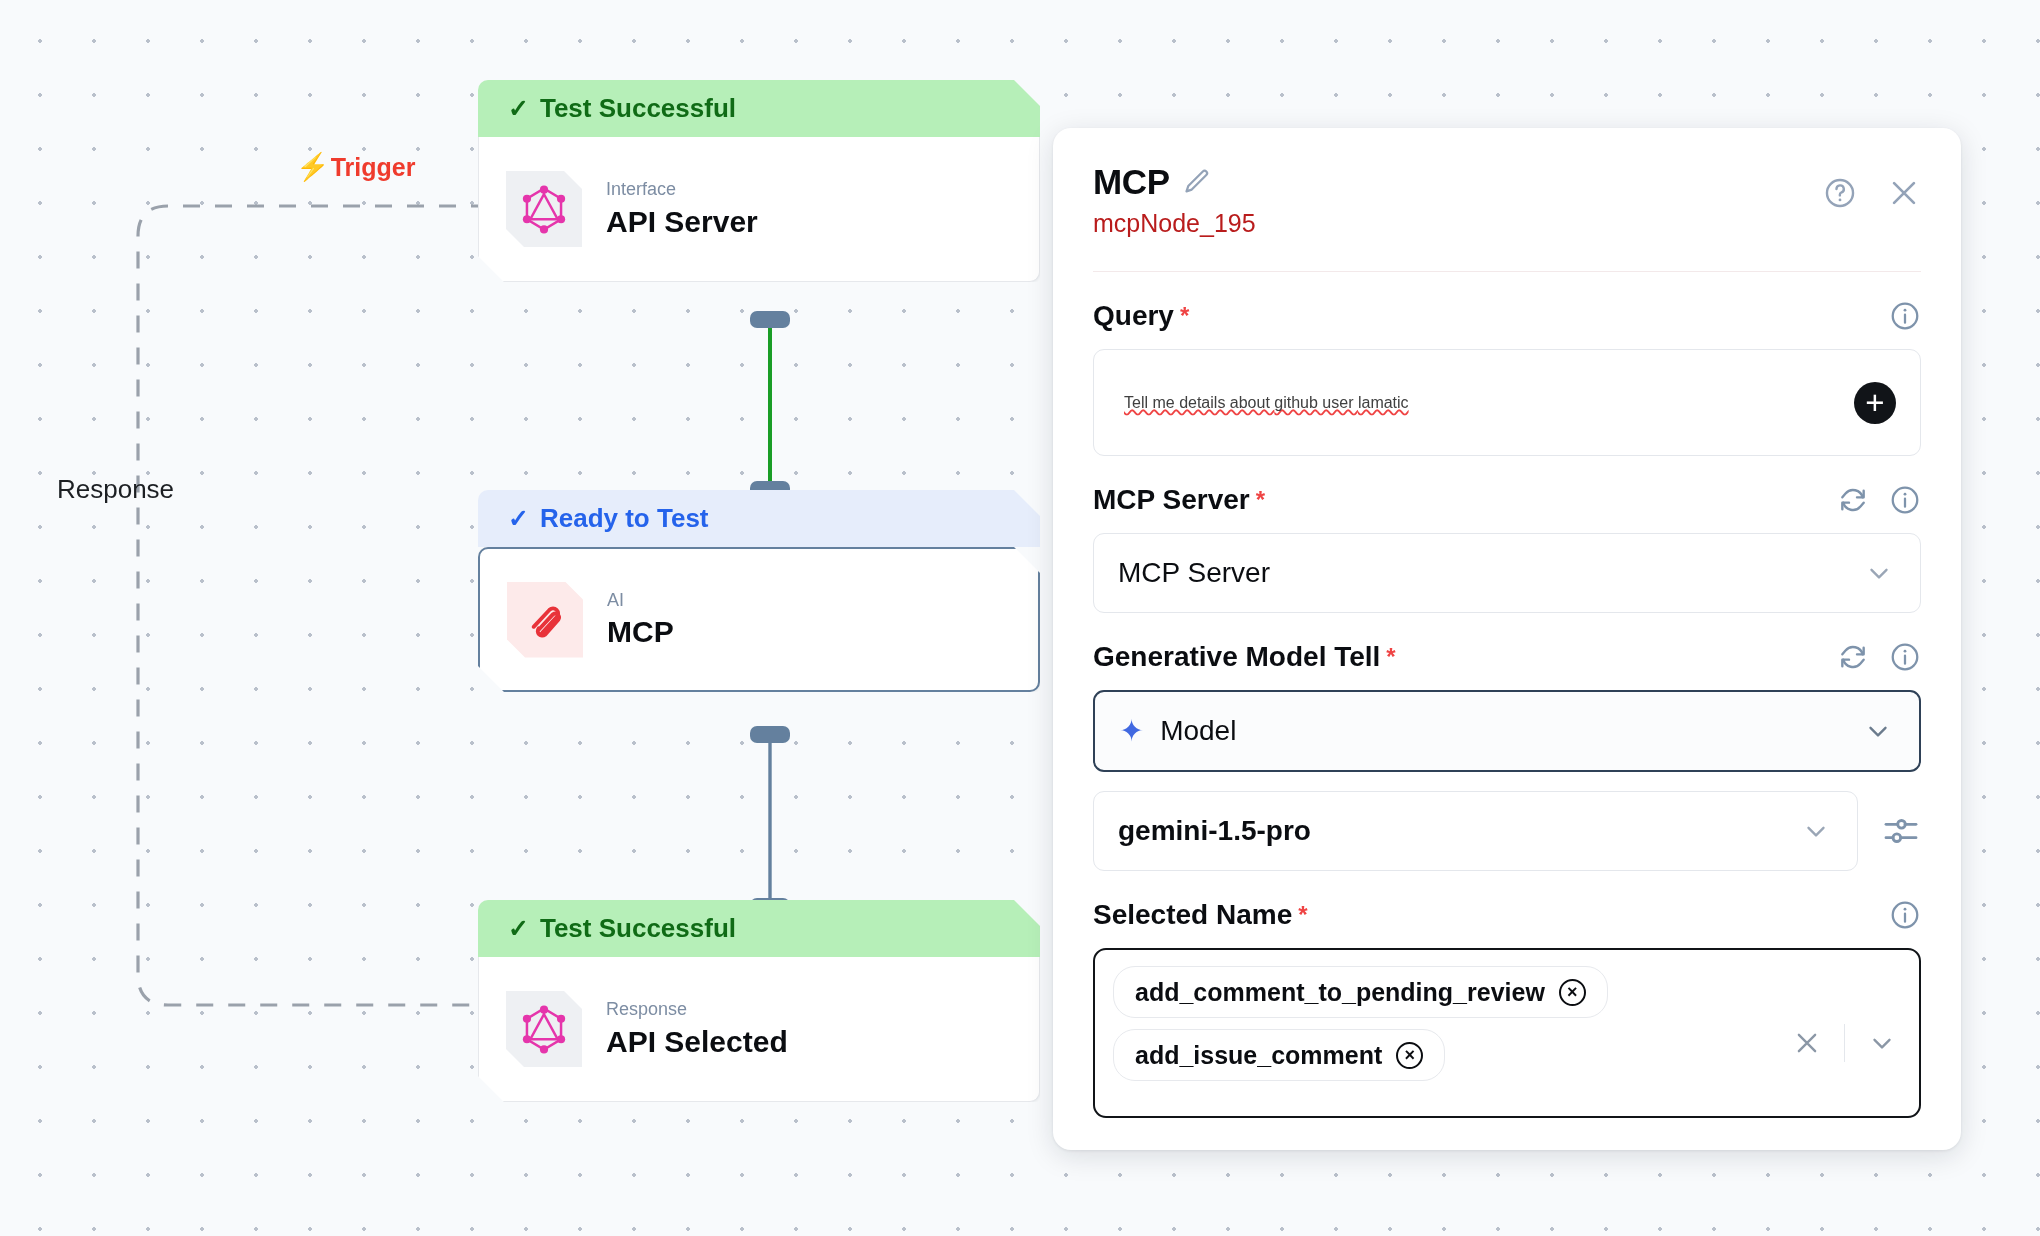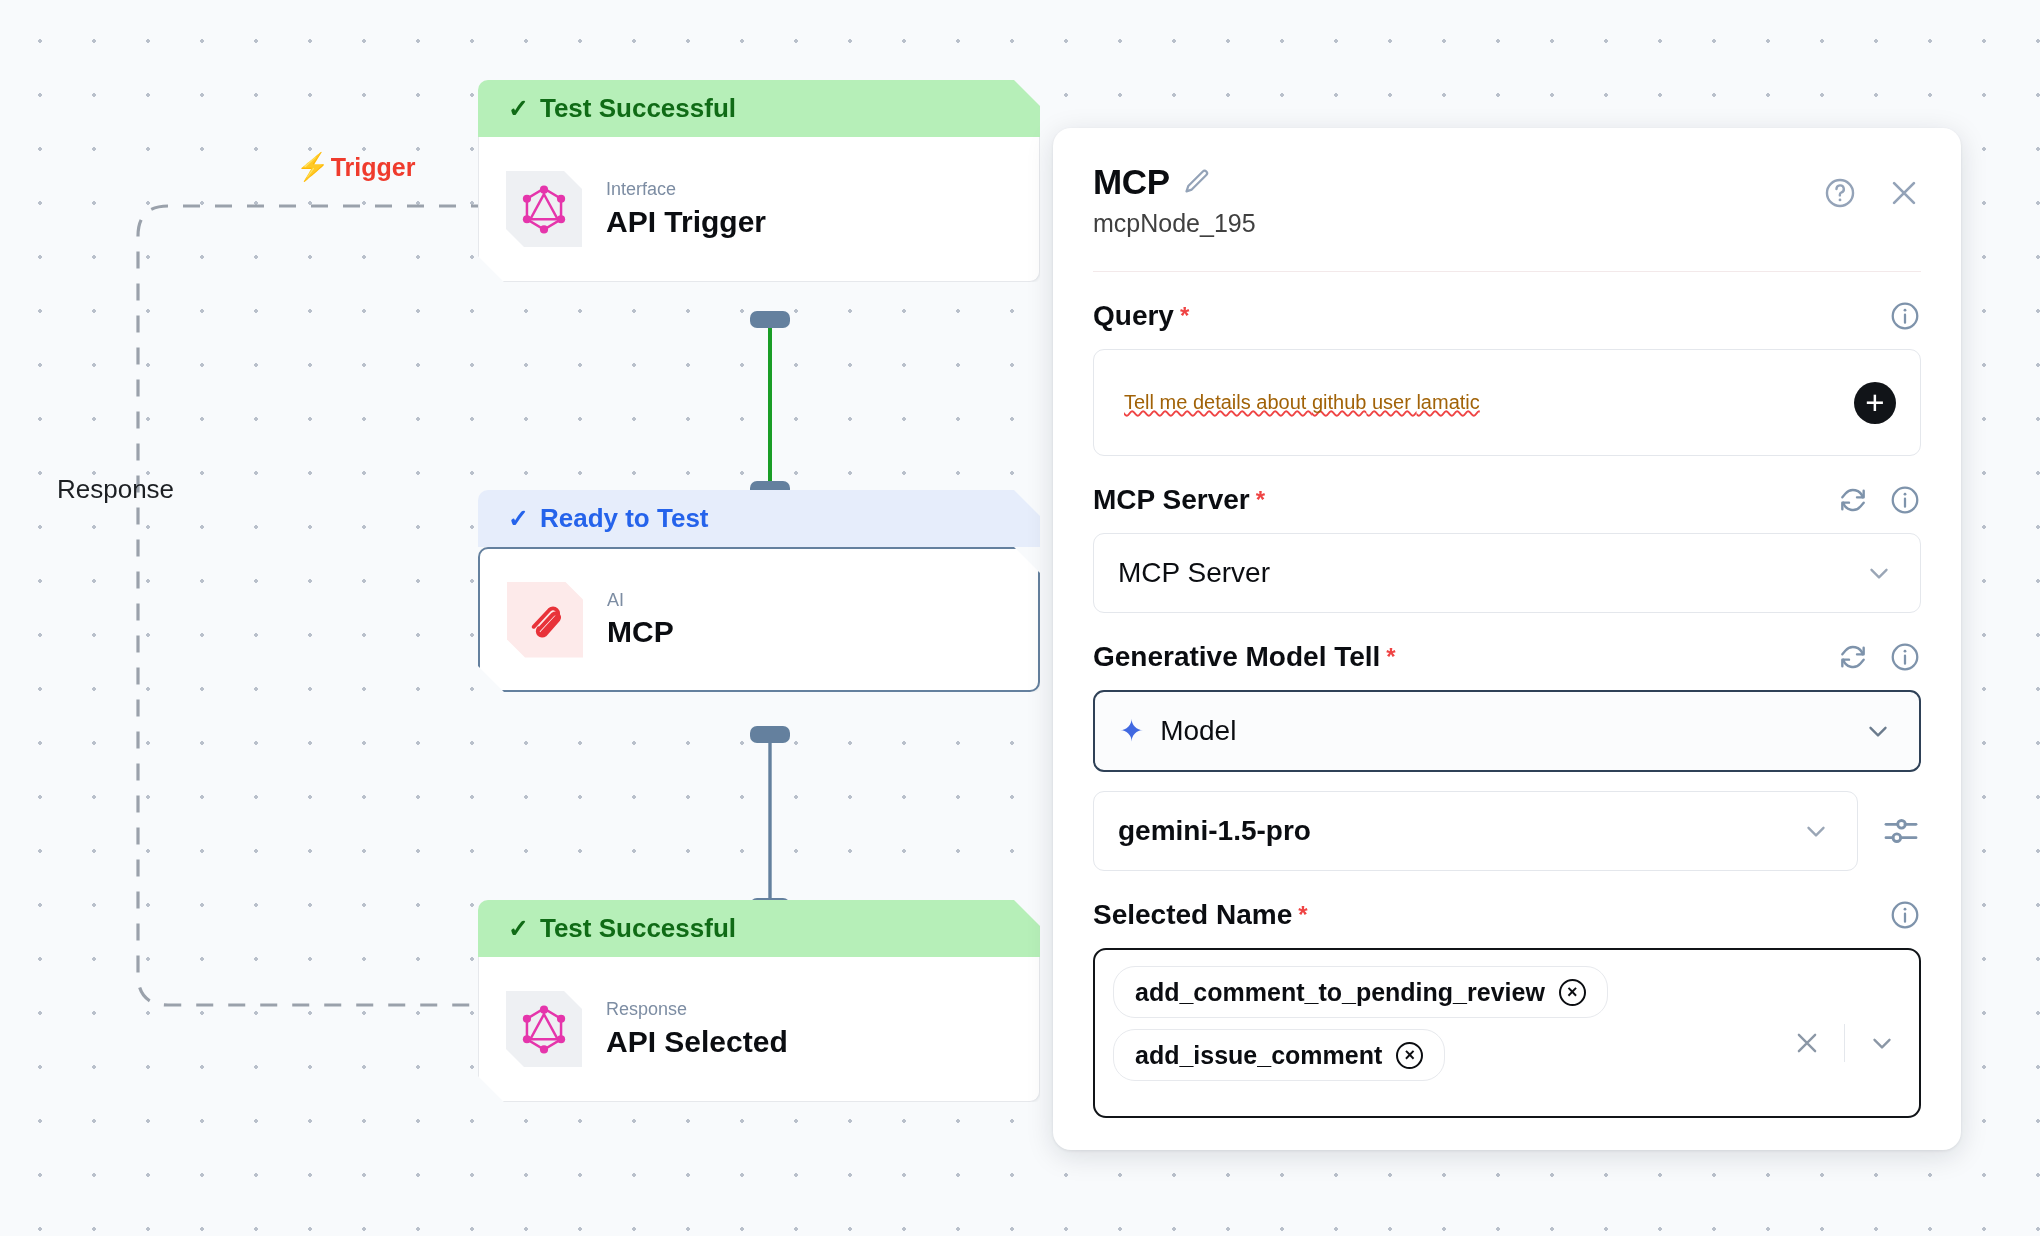--- a/index.html
+++ b/index.html
@@ -121,21 +121,21 @@
     overflow: hidden;
   }
   .panel-inner { padding: 34px 40px 0 40px; position: relative; height: 100%; }
 
   .panel-head { position: relative; }
   .panel-title-row { display: flex; align-items: center; gap: 13px; }
   .panel-title { font-size: 35px; font-weight: 700; color: #0b0d11; letter-spacing: -0.3px; }
   .panel-sub {
     margin-top: 7px;
     font-size: 25px;
-    color: #404040;
+    color: #b91c1c;
     font-weight: 400;
   }
   .panel-head-actions {
     position: absolute; right: 0; top: 14px;
     display: flex; align-items: center; gap: 30px;
   }
   .panel-divider {
     margin: 33px 0 0 0;
     height: 1px; background: #f3e9ea;
   }
@@ -157,22 +157,22 @@
   .textbox {
     position: relative;
     border: 1px solid #e4e7ec;
     border-radius: 11px;
     height: 107px;
     display: flex; align-items: center;
     padding: 0 30px;
     background: #fff;
   }
   .query-text {
-    font-size: 20px;
-    color: #a16207;
+    font-size: 16px;
+    color: #404040;
     text-decoration: underline wavy #ef4444 1.5px;
     text-decoration-skip-ink: none;
   }
   .query-text .plain { text-decoration: none; }
   .plus-btn {
     position: absolute; right: 24px; top: 50%;
     transform: translateY(-50%);
     width: 42px; height: 42px; border-radius: 50%;
     background: #111418; color: #fff;
     display: flex; align-items: center; justify-content: center;
@@ -278,21 +278,21 @@
             <circle cx="35" cy="13" r="3.6"></circle>
             <circle cx="35" cy="31" r="3.6"></circle>
             <circle cx="20" cy="40" r="3.6"></circle>
             <circle cx="5" cy="31" r="3.6"></circle>
             <circle cx="5" cy="13" r="3.6"></circle>
           </g>
         </svg>
       </div>
       <div class="node-text">
         <span class="node-kind">Interface</span>
-        <span class="node-title">API Trigger</span>
+        <span class="node-title">API Server</span>
       </div>
     </div>
   </div>
 
   <div class="node selected" style="left:478px; top:490px;">
     <div class="node-banner banner-ready">
       <span class="banner-check">✓</span>
       <span>Ready to Test</span>
     </div>
     <div class="node-body">

